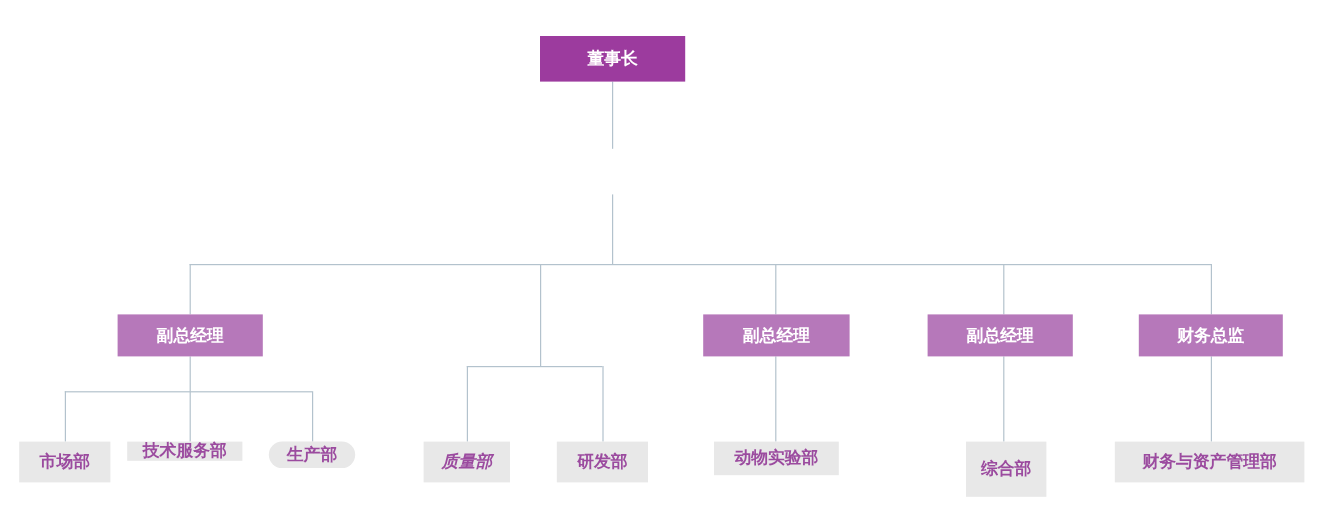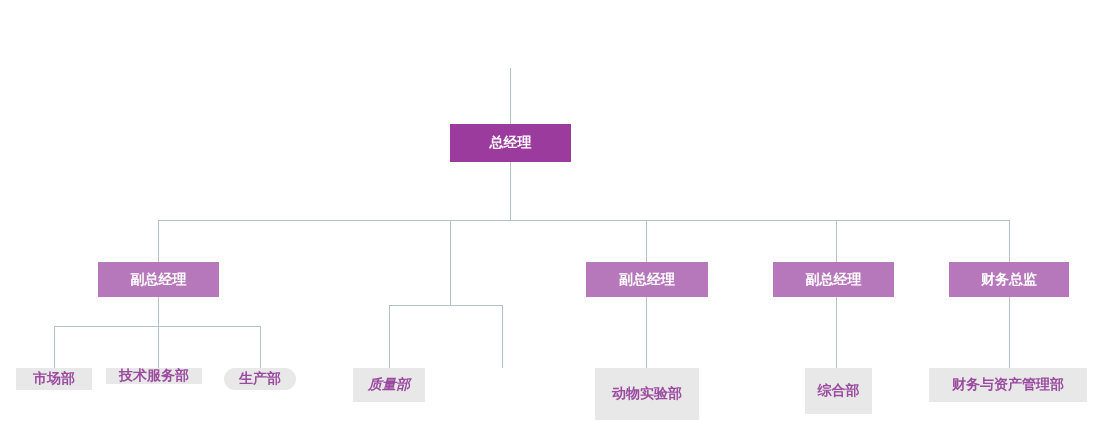--- a/index.html
+++ b/index.html
@@ -69,39 +69,40 @@
   <div class="v-line" style="left:260px; top:326px; height:42px;"></div>
 
   <div class="h-line" style="left:389px; top:305px; width:113px;"></div>
   <div class="v-line" style="left:389px; top:305px; height:63px;"></div>
   <div class="v-line" style="left:502px; top:305px; height:63px;"></div>
 
   <div class="v-line" style="left:646px; top:297px; height:71px;"></div>
   <div class="v-line" style="left:836px; top:297px; height:71px;"></div>
   <div class="v-line" style="left:1009px; top:297px; height:71px;"></div>
 
+  <div class="node lv1" style="left:450px; top:30px; width:121px; height:38px;">董事长</div>
 
-  <div class="node lv1" style="left:450px; top:124px; width:121px; height:38px;">总经理</div>
 
   <div class="node lv2" style="left:98px; top:262px; width:121px; height:35px;">副总经理</div>
 
   <div class="node lv2" style="left:586px; top:262px; width:122px; height:35px;">副总经理</div>
 
   <div class="node lv2" style="left:773px; top:262px; width:121px; height:35px;">副总经理</div>
 
   <div class="node lv2" style="left:949px; top:262px; width:120px; height:35px;text-align:right;">财务总监</div>
 
-  <div class="node lv3" style="left:16px; top:368px; width:76px; height:22px;">市场部</div>
+  <div class="node lv3" style="left:16px; top:368px; width:76px; height:34px;">市场部</div>
 
   <div class="node lv3" style="left:106px; top:368px; width:96px; height:16px;">技术服务部</div>
 
   <div class="node lv3" style="left:224px; top:368px; width:72px; height:22px;border-radius:11px;">生产部</div>
 
   <div class="node lv3" style="left:353px; top:368px; width:72px; height:34px;font-style:italic;">质量部</div>
 
+  <div class="node lv3" style="left:464px; top:368px; width:76px; height:34px;">研发部</div>
 
-  <div class="node lv3" style="left:595px; top:368px; width:104px; height:52px;">动物实验部</div>
+  <div class="node lv3" style="left:595px; top:368px; width:104px; height:28px;">动物实验部</div>
 
   <div class="node lv3" style="left:805px; top:368px; width:67px; height:46px;">综合部</div>
 
   <div class="node lv3" style="left:929px; top:368px; width:158px; height:34px;font-family:Liberation Serif, serif;">财务与资产管理部</div>
 
 </div>
 
 </body></html>

